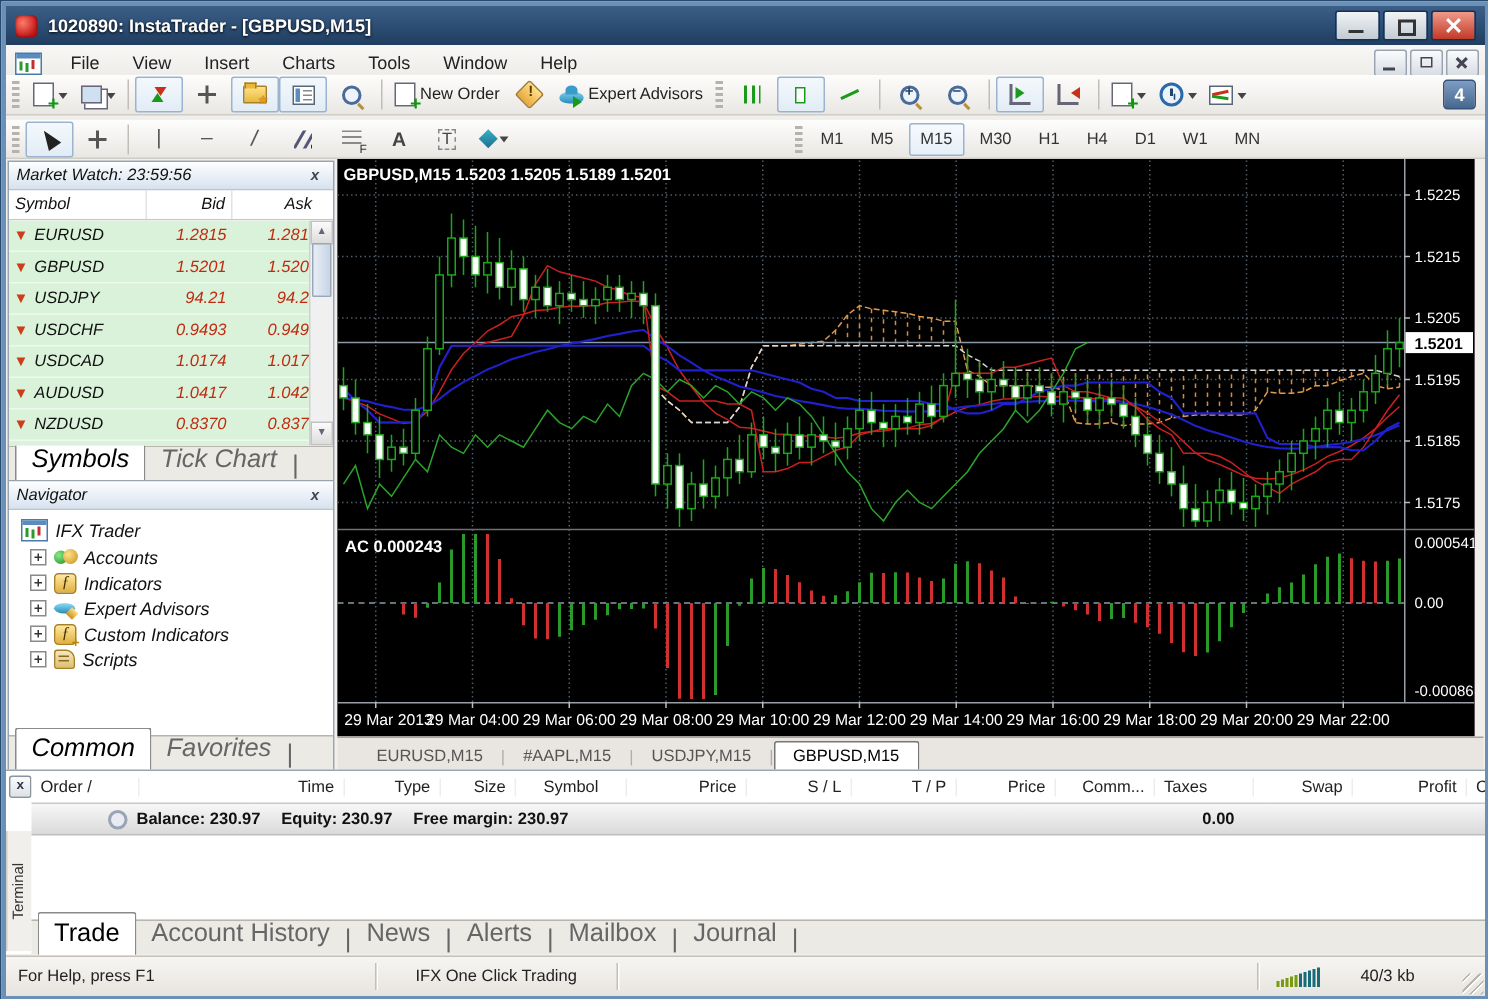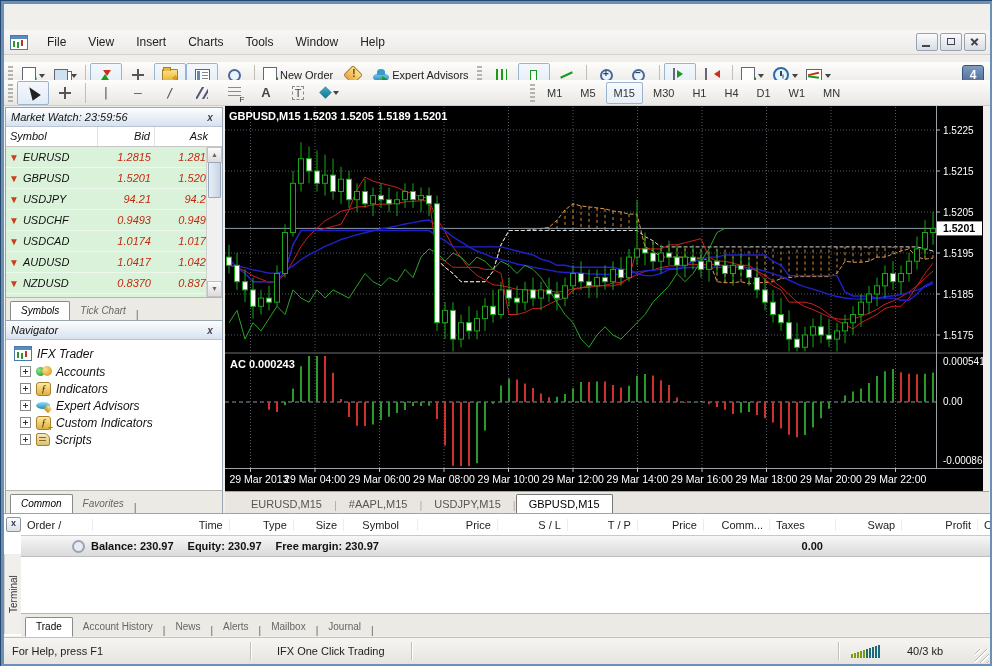--- a/index.html
+++ b/index.html
@@ -30,21 +30,21 @@
   .childbtns{margin-left:auto;display:flex;gap:2px;padding-right:4px;}
   .cbtn{width:20px;height:16px;border:1px solid #98a4b2;border-radius:2px;background:linear-gradient(#fafbfc,#d8dde3);
     position:relative;}
   .cbtn .mini{position:absolute;left:5px;bottom:3px;width:8px;height:2px;background:#445;}
   .cbtn .maxi{position:absolute;left:6px;top:4px;width:6px;height:5px;border:1.5px solid #445;}
   .cbtn .x1,.cbtn .x2{position:absolute;left:5px;top:7px;width:9px;height:1.5px;background:#445;}
   .cbtn .x1{transform:rotate(45deg);} .cbtn .x2{transform:rotate(-45deg);}
   
   .toolbar{position:absolute;left:3px;right:3px;display:flex;align-items:center;
     background:linear-gradient(#fdfdfc,#e9e7e3);border-bottom:1px solid #cfccc6;}
-  .tb1{top:49px;height:26px;margin-top:12px;} .tb2{top:79px;height:25px;}
+  .tb1{top:49px;height:26px;} .tb2{top:79px;height:25px;}
   .grip{width:5px;height:18px;margin:0 4px;background:repeating-linear-gradient(#b6b2ac 0 2px,transparent 2px 4px);flex:none;}
   .sep{width:1px;height:20px;background:#c2beb7;margin:0 4px;flex:none;}
   .tbtn{height:22px;min-width:24px;display:flex;align-items:center;justify-content:center;gap:3px;
     border:1px solid transparent;border-radius:2px;padding:0 3px;position:relative;font-size:11px;color:#222;}
   .tbtn.pressed{border-color:#9ab4d0;background:linear-gradient(#f4f8fc,#e2ecf6);}
   .dd{width:0;height:0;border:3px solid transparent;border-top:4px solid #444;margin-top:4px;}
   .lbl{font-size:11px;white-space:nowrap;}
   
   .ic{position:relative;display:inline-block;flex:none;}
   .ic-sheet{width:12px;height:14px;background:#fff;border:1px solid #667;}
@@ -112,21 +112,21 @@
   .mw-head div{padding:3px 4px;border-right:1px solid #e2e2e2;}
   .mw-body{position:relative;height:150px;overflow:hidden;flex:none;background:#fff;}
   .mw-row{display:flex;height:20px;background:#daf2da;border-bottom:1px solid #eef9ee;font-size:11px;align-items:center;}
   .mw-sym{width:86px;padding-left:3px;color:#111;display:flex;align-items:center;gap:4px;}
   .mw-bid,.mw-ask{width:56px;text-align:right;padding-right:5px;color:#c22a10;}
   .arr-dn{color:#cc3d1a;font-size:10px;}
   .mw-sb{position:absolute;right:0;top:0;bottom:0;width:15px;background:#f0f0f0;border-left:1px solid #d0d0d0;}
   .sb-btn{height:14px;font-size:7px;color:#667;text-align:center;line-height:14px;background:linear-gradient(#fbfbfb,#dcdcdc);border:1px solid #c2c2c2;}
   .sb-btn.dn{position:absolute;bottom:0;left:0;right:0;}
   .sb-thumb{position:absolute;top:15px;left:1px;right:1px;height:34px;background:linear-gradient(90deg,#e8eef6,#c8d4e4);border:1px solid #98a8bc;border-radius:1px;}
-  .tabbar{height:22px;background:#eceae5;border-top:1px solid #b8b4ae;display:flex;align-items:flex-end;font-size:10px;color:#666;flex:none;}
+  .tabbar{height:22px;background:#eceae5;border-top:1px solid #b8b4ae;display:flex;align-items:flex-end;font-size:17px;color:#666;flex:none;}
   .tab{padding:3px 10px 4px;display:flex;align-items:center;}
   .tab.active{background:#fff;border:1px solid #8a8a8a;border-bottom:1px solid #fff;color:#000;margin-left:4px;margin-bottom:-1px;border-radius:2px 2px 0 0;}
   .nav{top:214px;bottom:1px;}
   .nav-tree{flex:1;background:#fff;font-size:12px;color:#111;padding:4px 2px;overflow:hidden;}
   .tree-root{display:flex;align-items:center;gap:5px;padding:2px 2px 2px 6px;}
   .tree-item{display:flex;align-items:center;gap:5px;padding:1.5px 0 1.5px 6px;position:relative;}
   .plusbox{width:9px;height:9px;border:1px solid #8a8a8a;background:#fff;position:relative;margin-left:6px;flex:none;}
   .plusbox::before{content:"";position:absolute;left:1.5px;top:3.5px;width:5px;height:1px;background:#333;}
   .plusbox::after{content:"";position:absolute;left:3.5px;top:1.5px;width:1px;height:5px;background:#333;}
   .ni{width:15px;height:13px;position:relative;flex:none;}
@@ -169,20 +169,36 @@
   .conn{display:flex;align-items:flex-end;gap:1px;height:14px;margin:0 10px 0 12px;}
   .conn i{display:block;width:2px;}
   .grip9{position:absolute;right:1px;bottom:1px;width:14px;height:14px;
      background:repeating-linear-gradient(135deg,transparent 0 3px,#b8b4ae 3px 4px,#fff 4px 5px);}
 </style>
 </head>
 <body>
 
 <div class="win">
 
+  <div class="titlebar">
+    <div class="appicon"></div>
+    <div class="title-text">1020890: InstaTrader - [GBPUSD,M15]</div>
+    <div class="winbtns">
+      <div class="wbtn">
+          <span class="mini"></span>
+        </div>
+      <div class="wbtn">
+          <span class="maxi"></span>
+        </div>
+      <div class="wbtn close">
+          <span class="x1"></span>
+          <span class="x2"></span>
+        </div>
+    </div>
+  </div>
 
   <div class="menubar">
     <div class="chartwin-ic"></div>
     <nav id="menu" style="display:flex;">
         <div class="menu-item">File</div>
         <div class="menu-item">View</div>
         <div class="menu-item">Insert</div>
         <div class="menu-item">Charts</div>
         <div class="menu-item">Tools</div>
         <div class="menu-item">Window</div>

